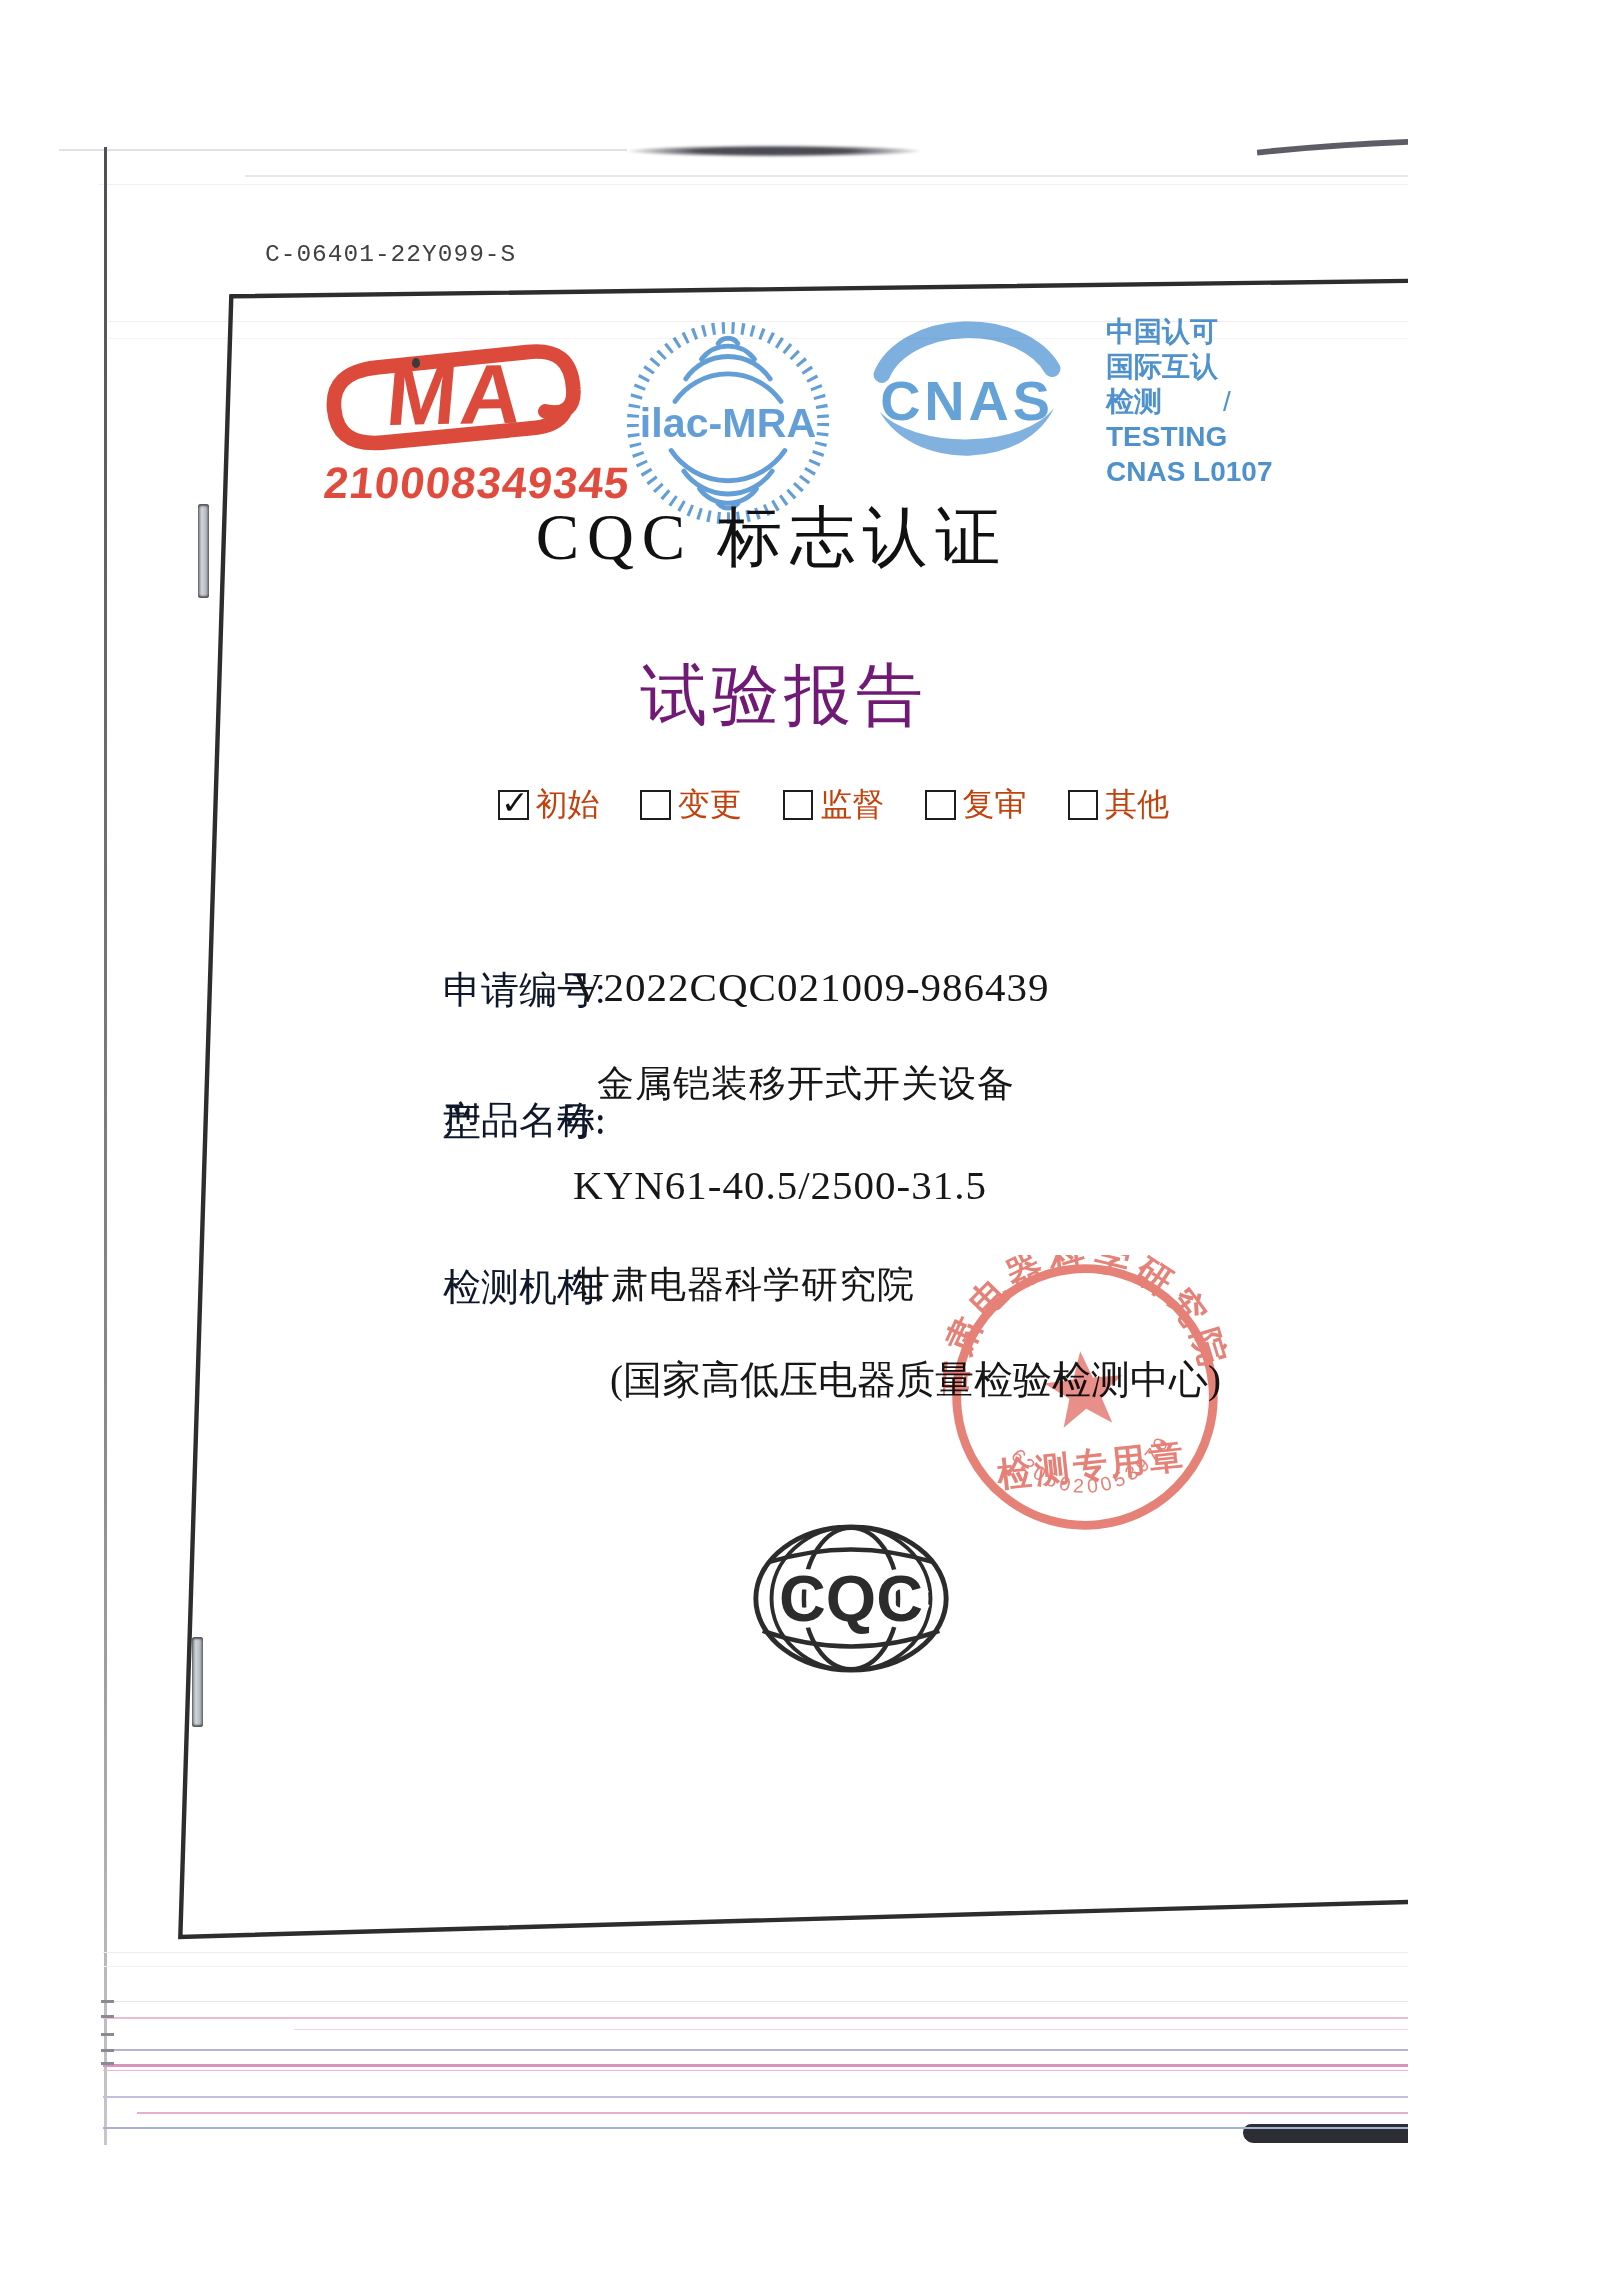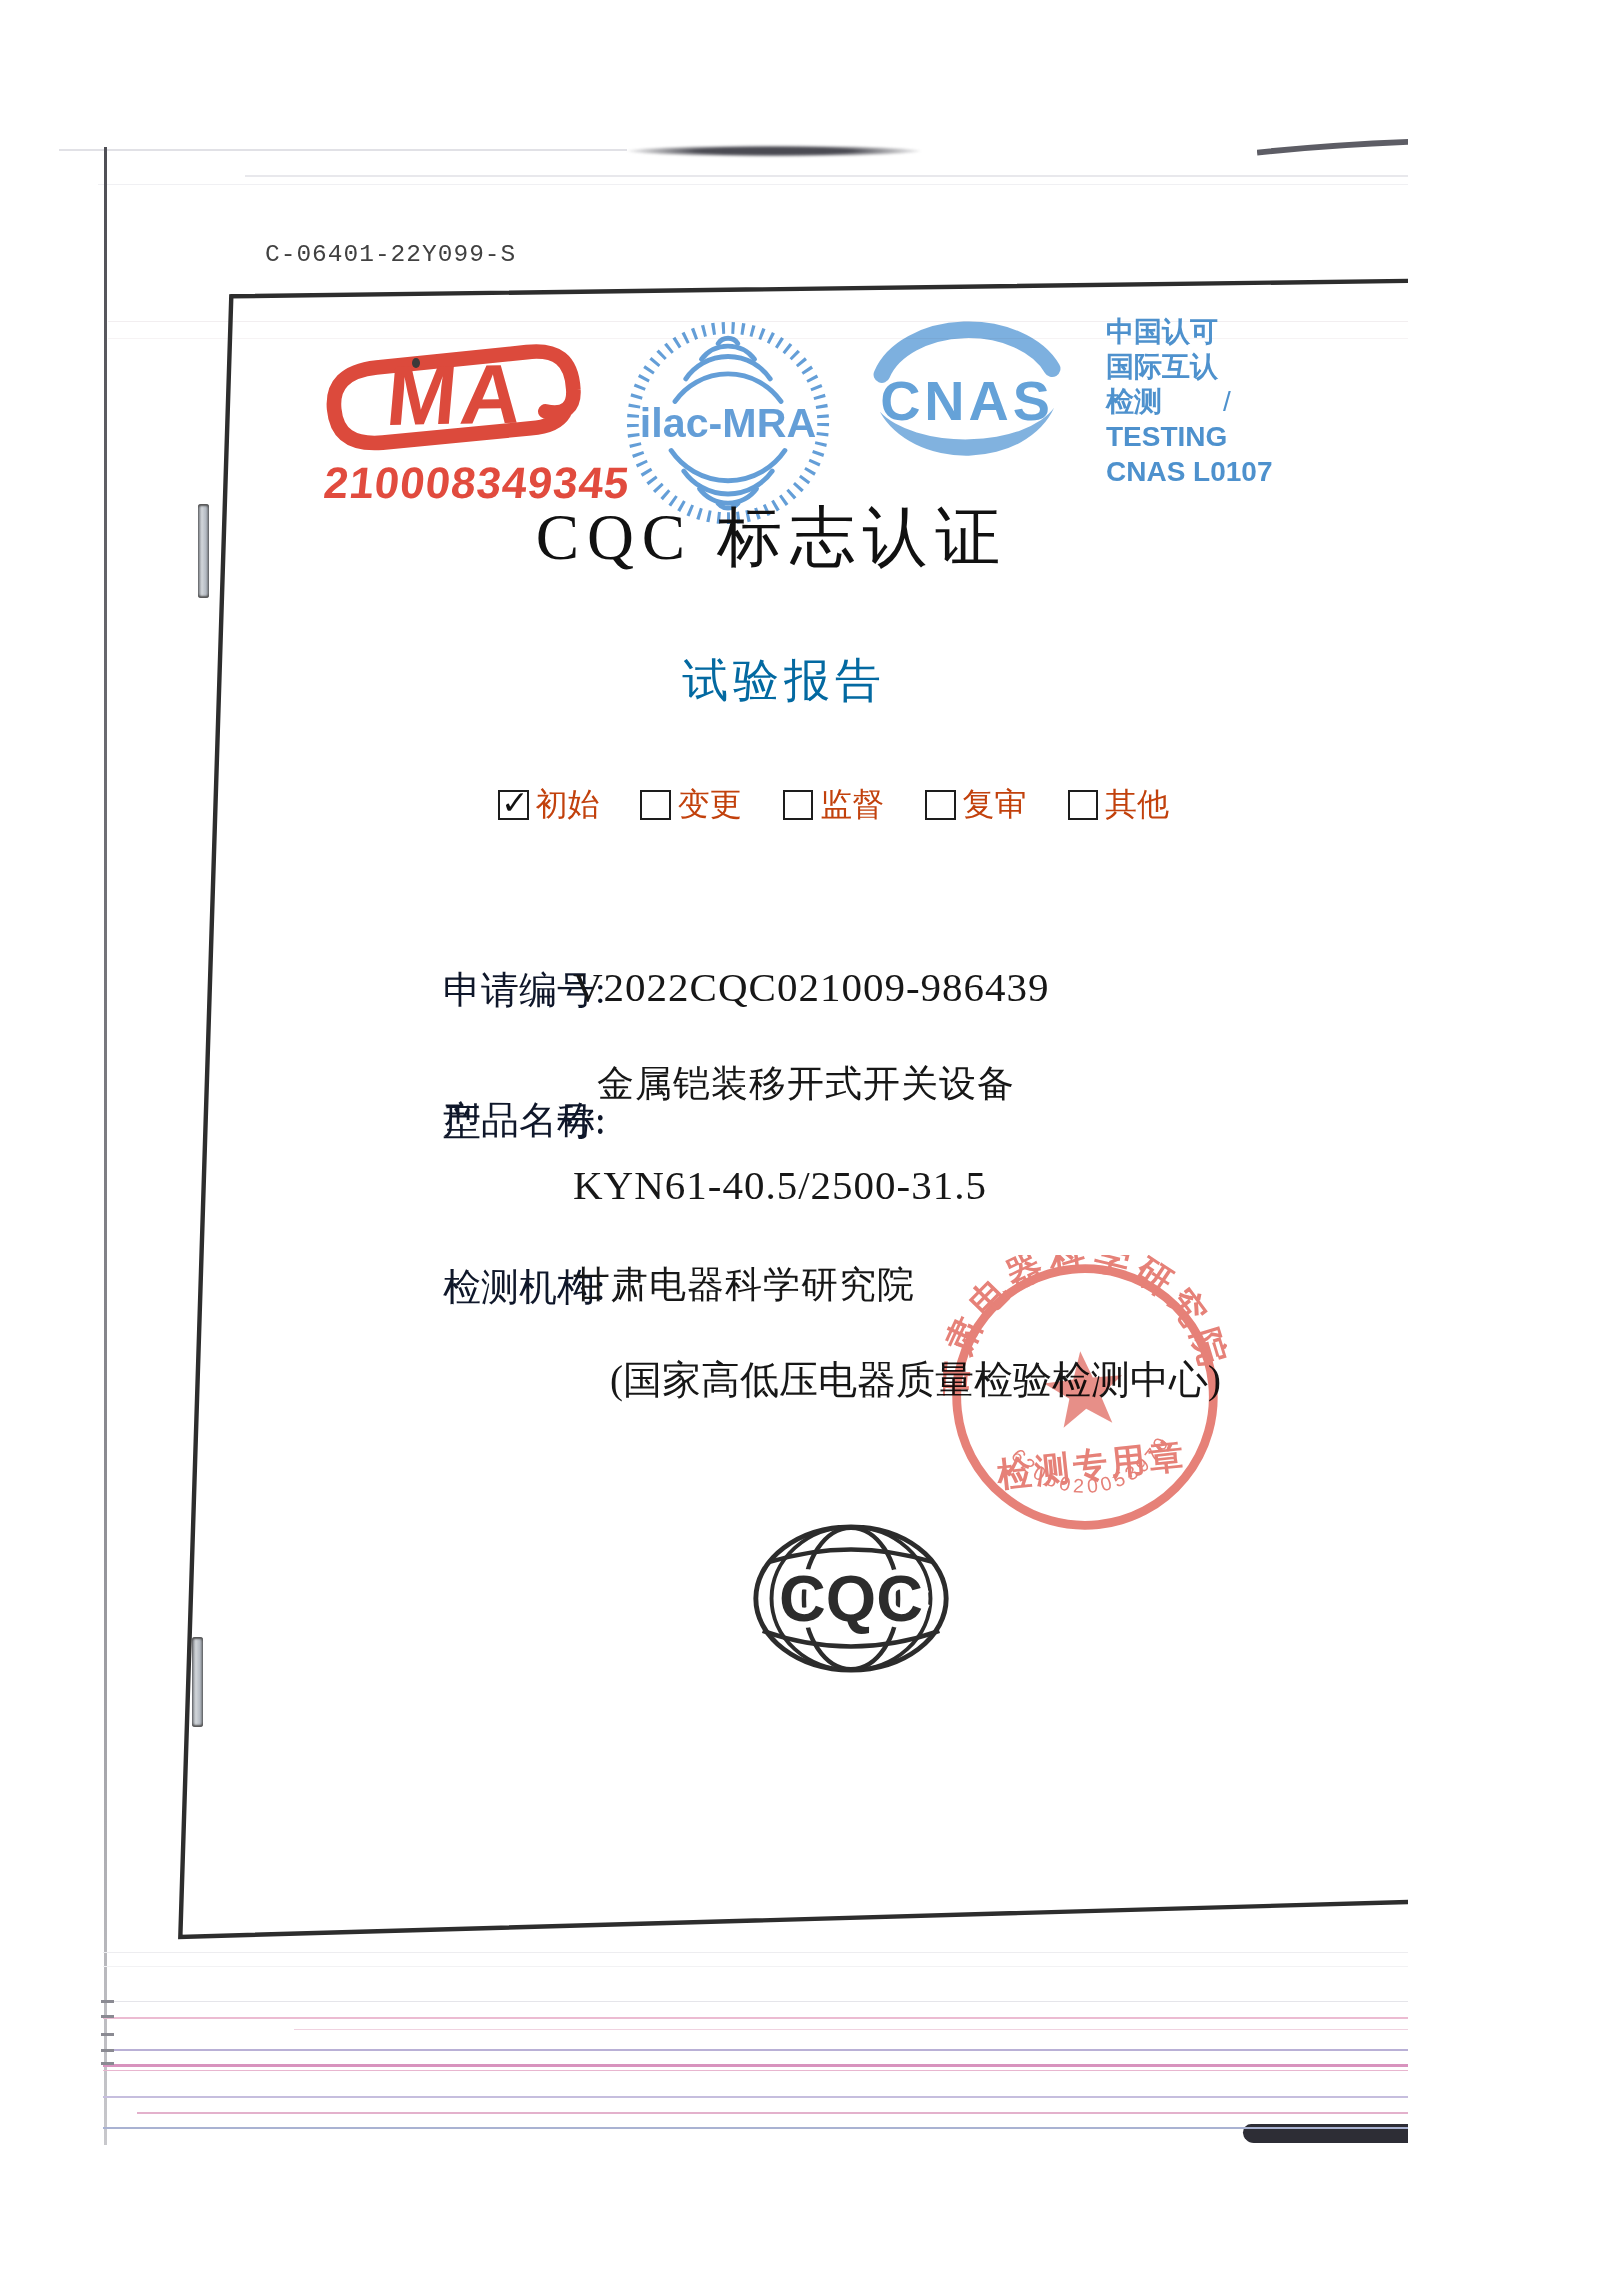--- a/index.html
+++ b/index.html
@@ -28,22 +28,22 @@
   #cma svg{transform:rotate(-1deg);}
   #cma-number{position:absolute;left:3.9px;top:133px;font-family:"Liberation Sans","DejaVu Sans",sans-serif;
               font-weight:bold;font-size:44px;color:#e14b3e;transform:skewX(-6deg);letter-spacing:1px;}
   
   #accr{left:1106px;top:314px;font-family:"Liberation Sans","DejaVu Sans",sans-serif;
         font-size:28px;line-height:35px;color:#3b86c8;font-weight:bold;opacity:.9;}
   #accr .slash{margin-left:61px;font-weight:normal;}
   
   #title1{left:429px;top:493px;width:686px;text-align:center;font-size:65px;
           letter-spacing:7.8px;color:#111;white-space:nowrap;}
-  #title2{left:441px;top:650px;width:686px;text-align:center;font-size:46px;
-          letter-spacing:4.9px;color:#0369a1;white-space:nowrap;font-family:Liberation Mono, monospace;}
+  #title2{left:441px;top:650px;width:686px;text-align:center;font-size:67px;
+          letter-spacing:4.9px;color:#701a75;white-space:nowrap;font-family:Liberation Mono, monospace;}
   
   #cb-row{left:510px;top:783px;width:647px;display:flex;justify-content:center;gap:41px;}
   .cb{display:flex;align-items:center;white-space:nowrap;}
   .cb .box{position:relative;display:inline-block;width:26.5px;height:26.5px;border:2.9px solid #1d1d1d;margin-right:6.9px;}
   .cb .mark{position:absolute;left:1px;top:-8.8px;font-size:33px;font-weight:bold;color:#111;
             font-family:"DejaVu Sans",sans-serif;}
   .cb .cb-label{font-size:32px;color:#c2410c;font-family:Liberation Mono, monospace;}
   
   .f-label{position:absolute;left:443px;font-size:38px;color:#0f172a;white-space:nowrap;}
   .f-value{position:absolute;left:573px;font-size:37px;color:#171717;letter-spacing:1px;white-space:nowrap;}

